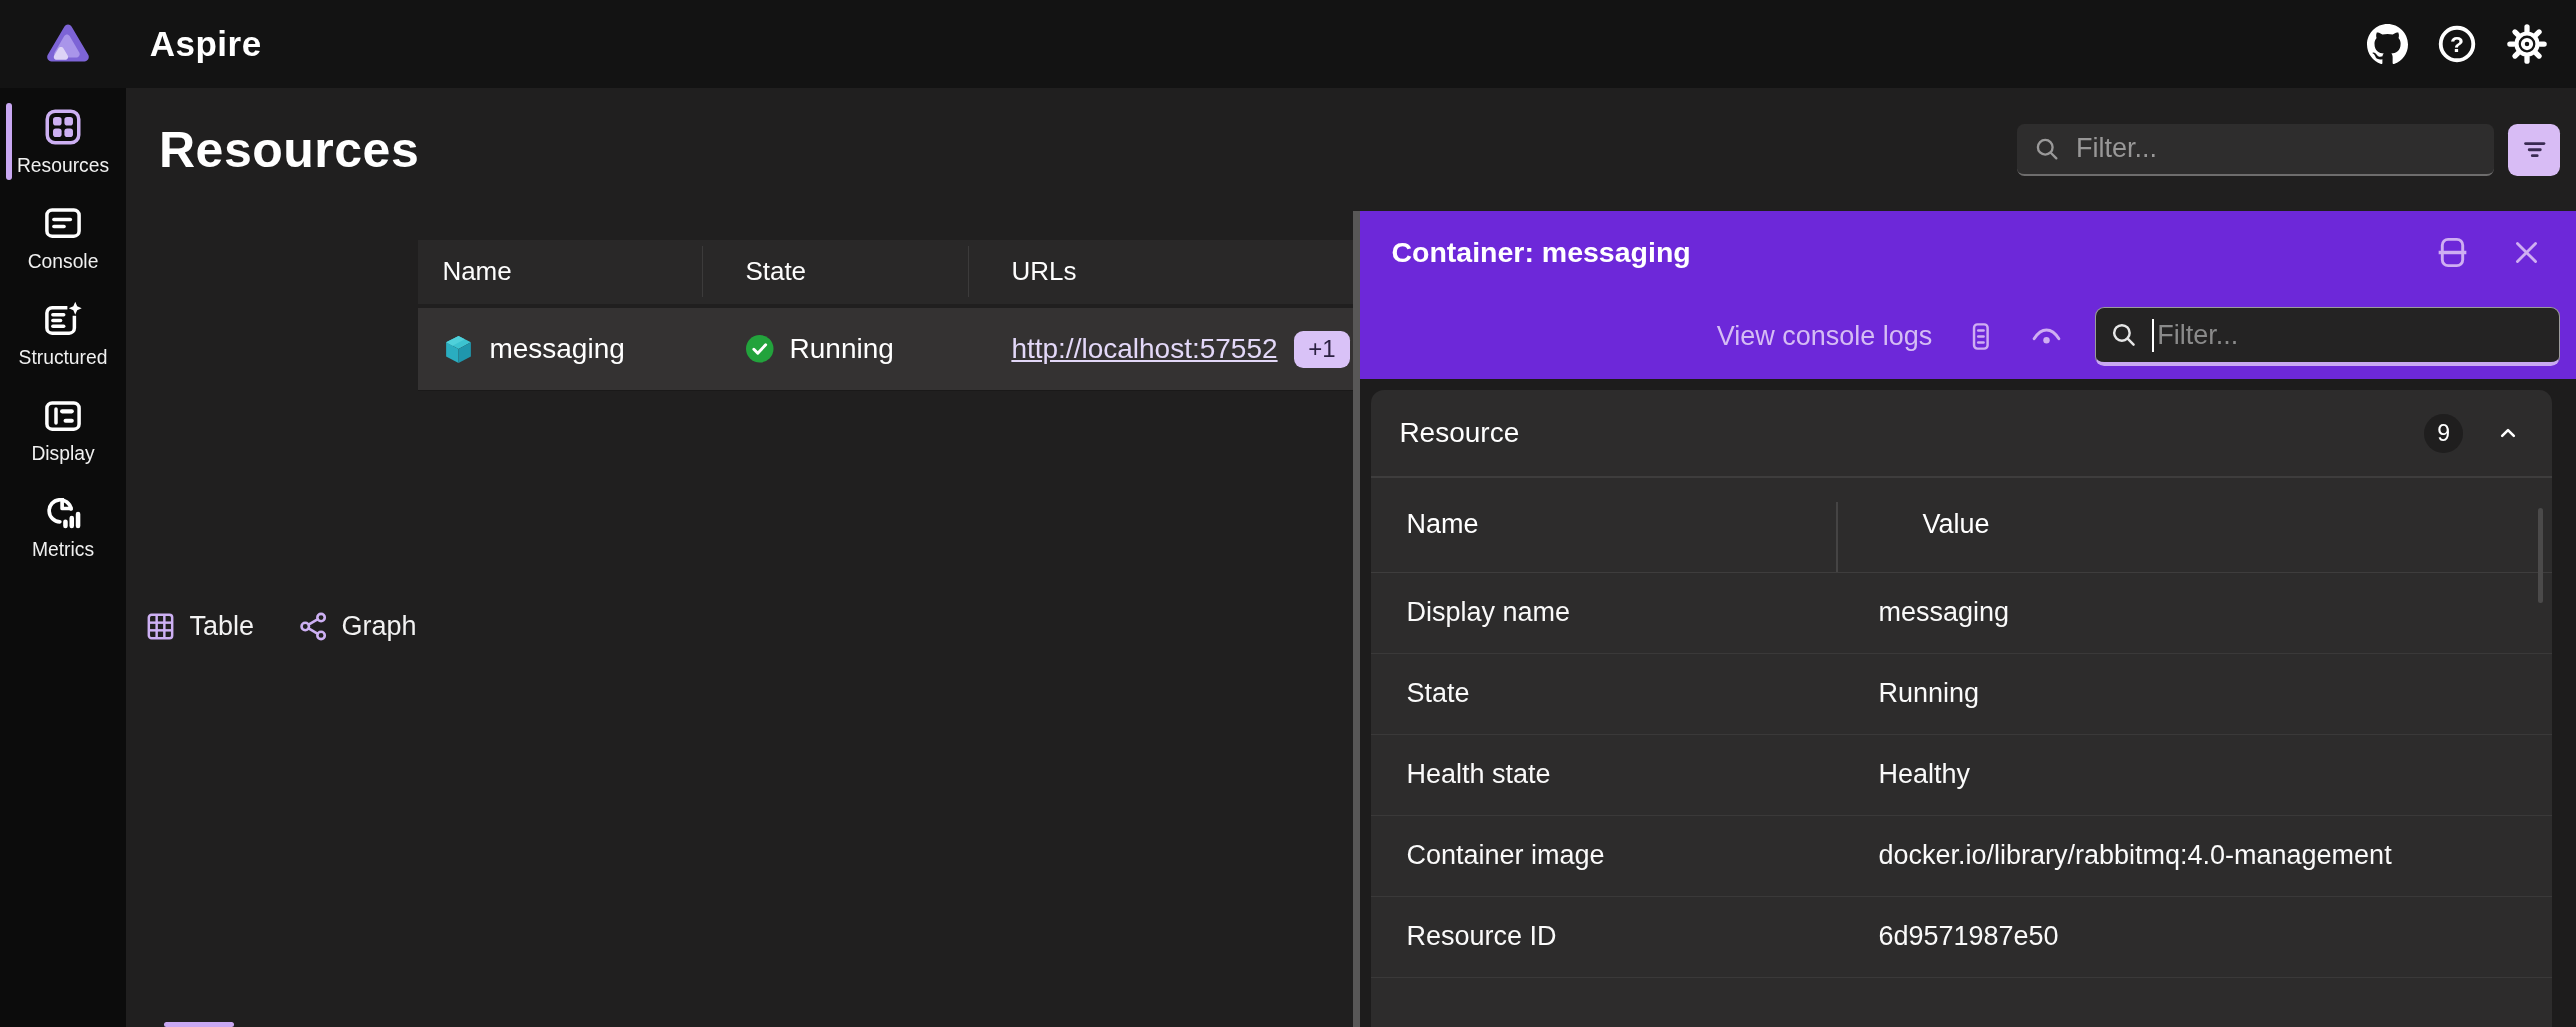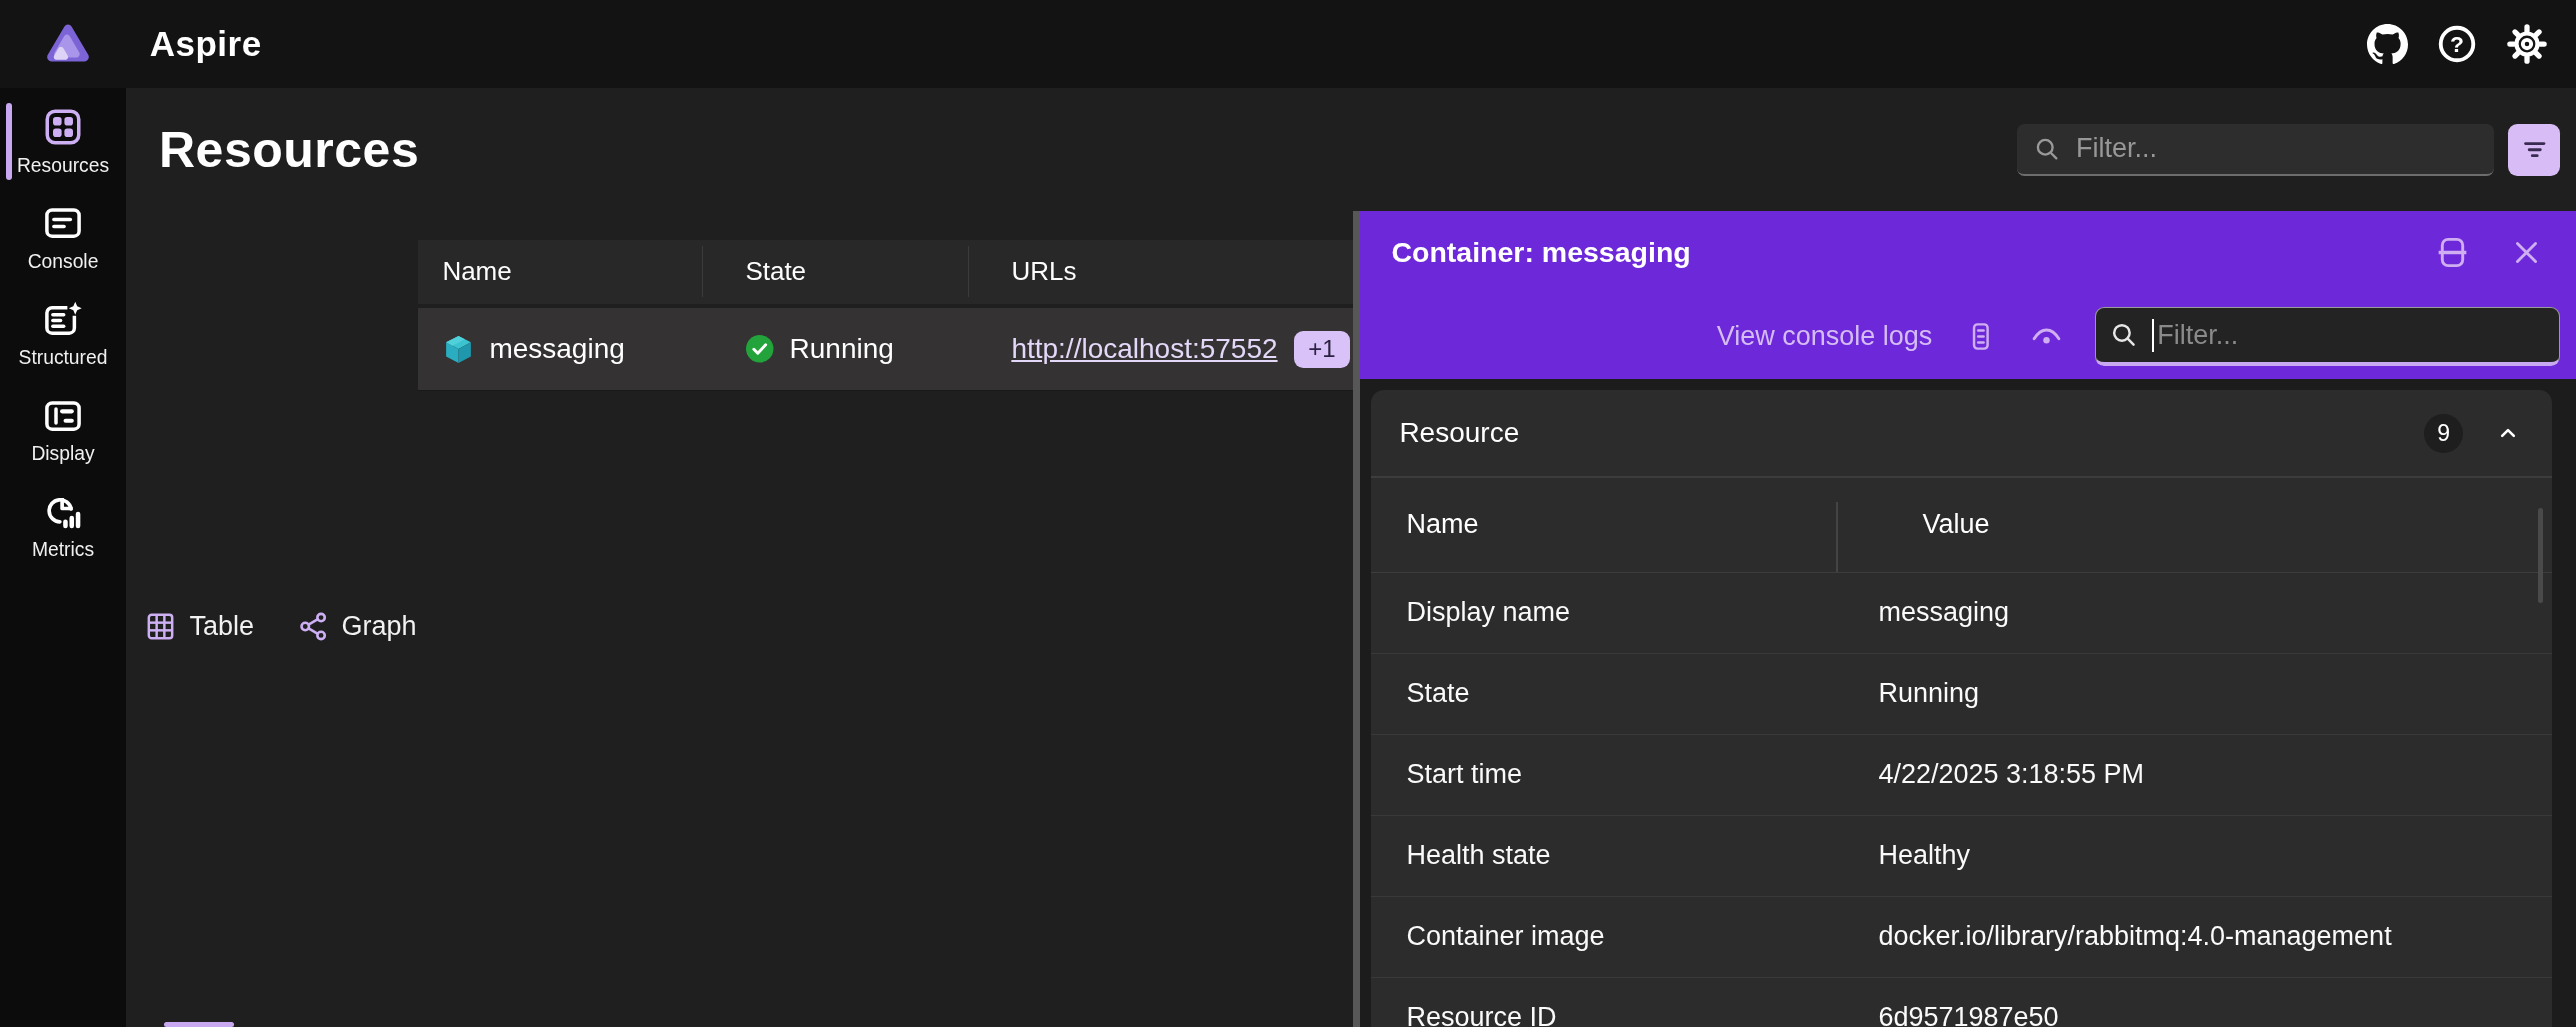--- a/index.html
+++ b/index.html
@@ -356,24 +356,20 @@
 
             <div class="prop-row">
               <div class="pr-name">Display name</div>
               <div class="pr-value">messaging</div>
             </div>
             <div class="prop-row">
               <div class="pr-name">State</div>
               <div class="pr-value">Running</div>
             </div>
             <div class="prop-row">
-              <div class="pr-name">Start time</div>
-              <div class="pr-value">4/22/2025 3:18:55 PM</div>
-            </div>
-            <div class="prop-row">
               <div class="pr-name">Health state</div>
               <div class="pr-value">Healthy</div>
             </div>
             <div class="prop-row">
               <div class="pr-name">Container image</div>
               <div class="pr-value">docker.io/library/rabbitmq:4.0-management</div>
             </div>
             <div class="prop-row">
               <div class="pr-name">Resource ID</div>
               <div class="pr-value">6d9571987e50</div>

